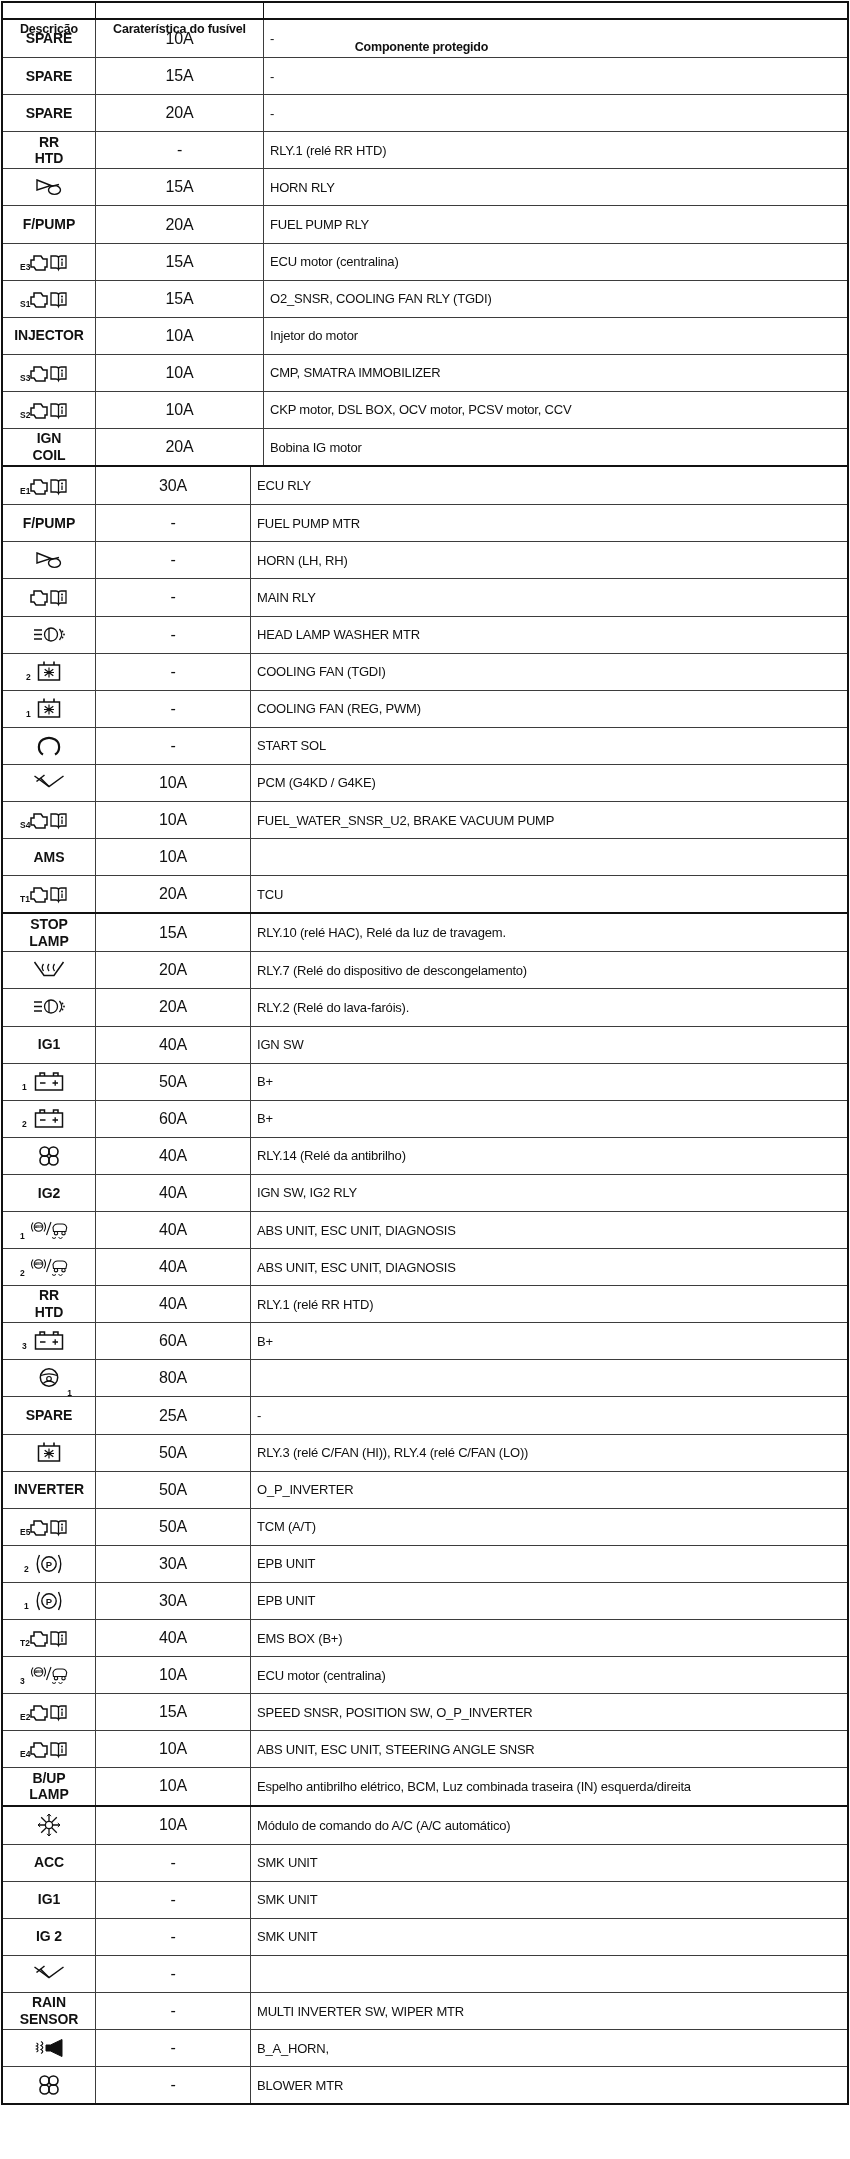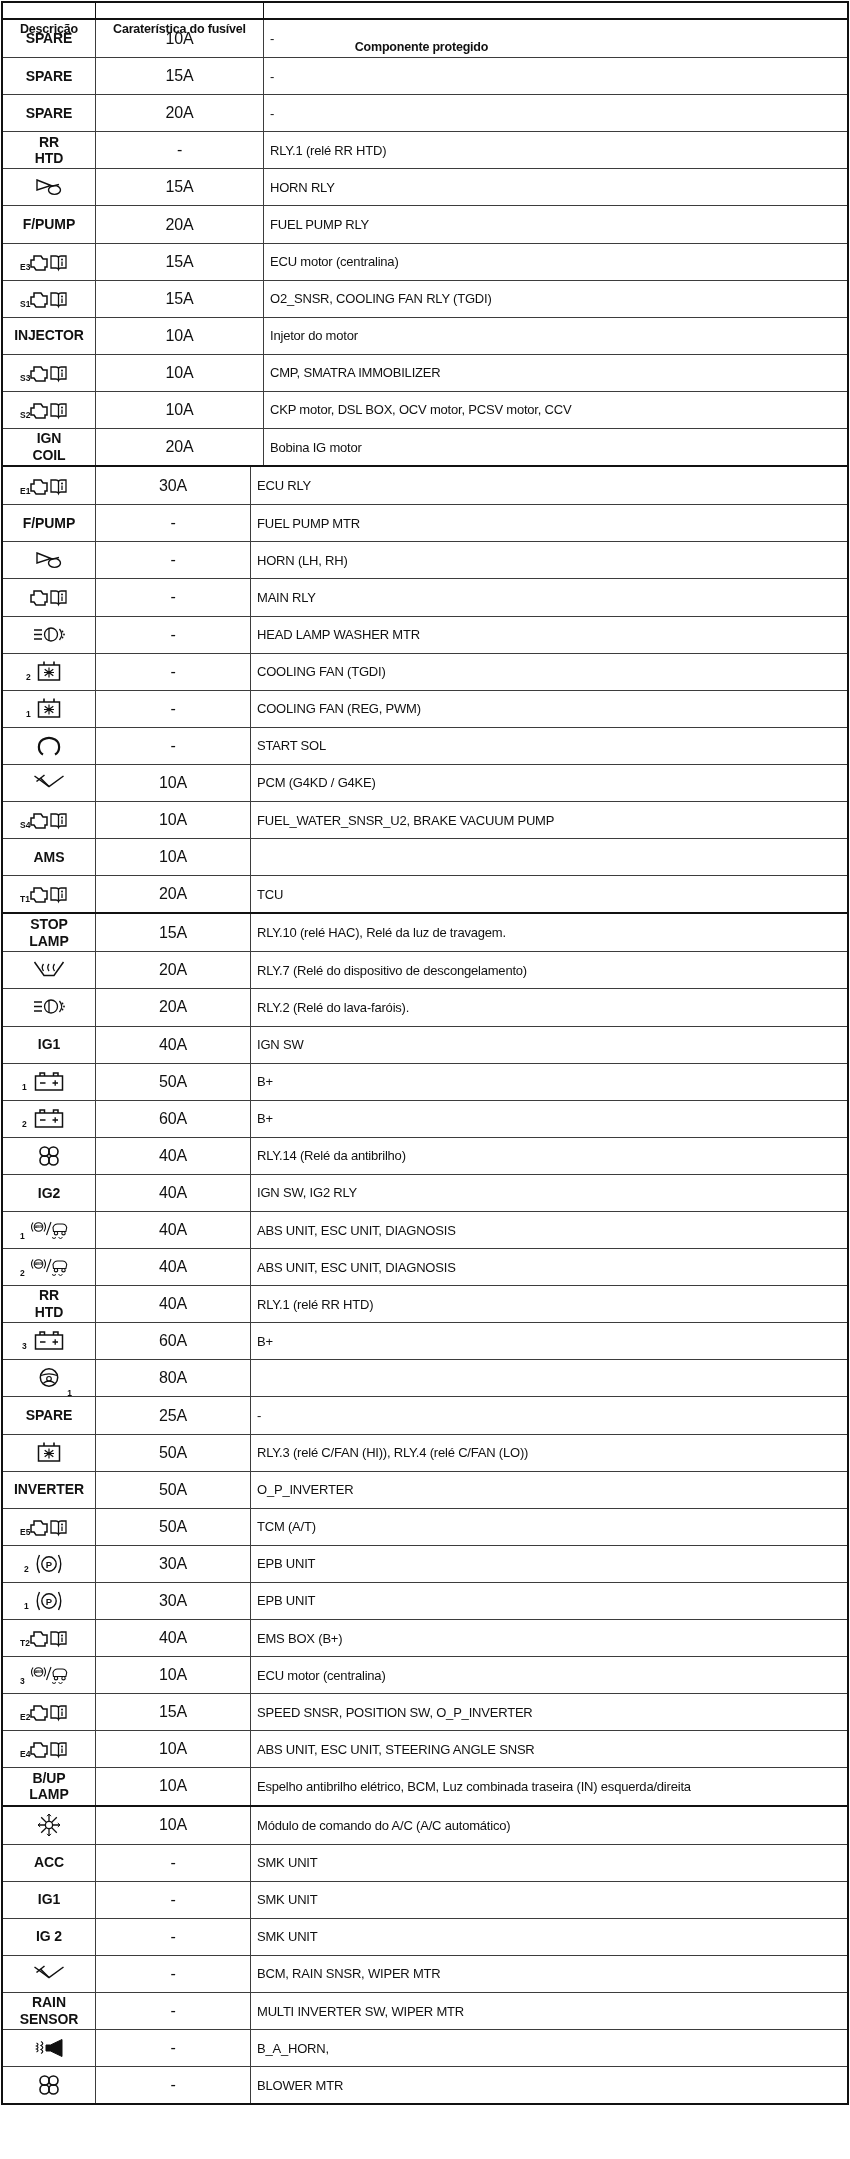--- a/index.html
+++ b/index.html
@@ -852,21 +852,20 @@
                   <g fill="none" stroke="#111" stroke-width="1.5">
                     <path d="M2.5 4 L17 14.5 L31.5 4"></path>
                     <path d="M17 14.5 L8.5 6"></path>
                     <path d="M4.5 9.5 L12.5 3"></path>
                   </g>
                 </svg>
               </span>
             </span>
           </div>
           <div class="cell fuse">-</div>
-          <div class="cell comp">BCM, RAIN SNSR, WIPER MTR</div>
         </div>
         <div class="row">
           <div class="cell desc">
             <span class="lbl">RAIN
 SENSOR</span>
           </div>
           <div class="cell fuse">-</div>
           <div class="cell comp">MULTI INVERTER SW, WIPER MTR</div>
         </div>
         <div class="row">

